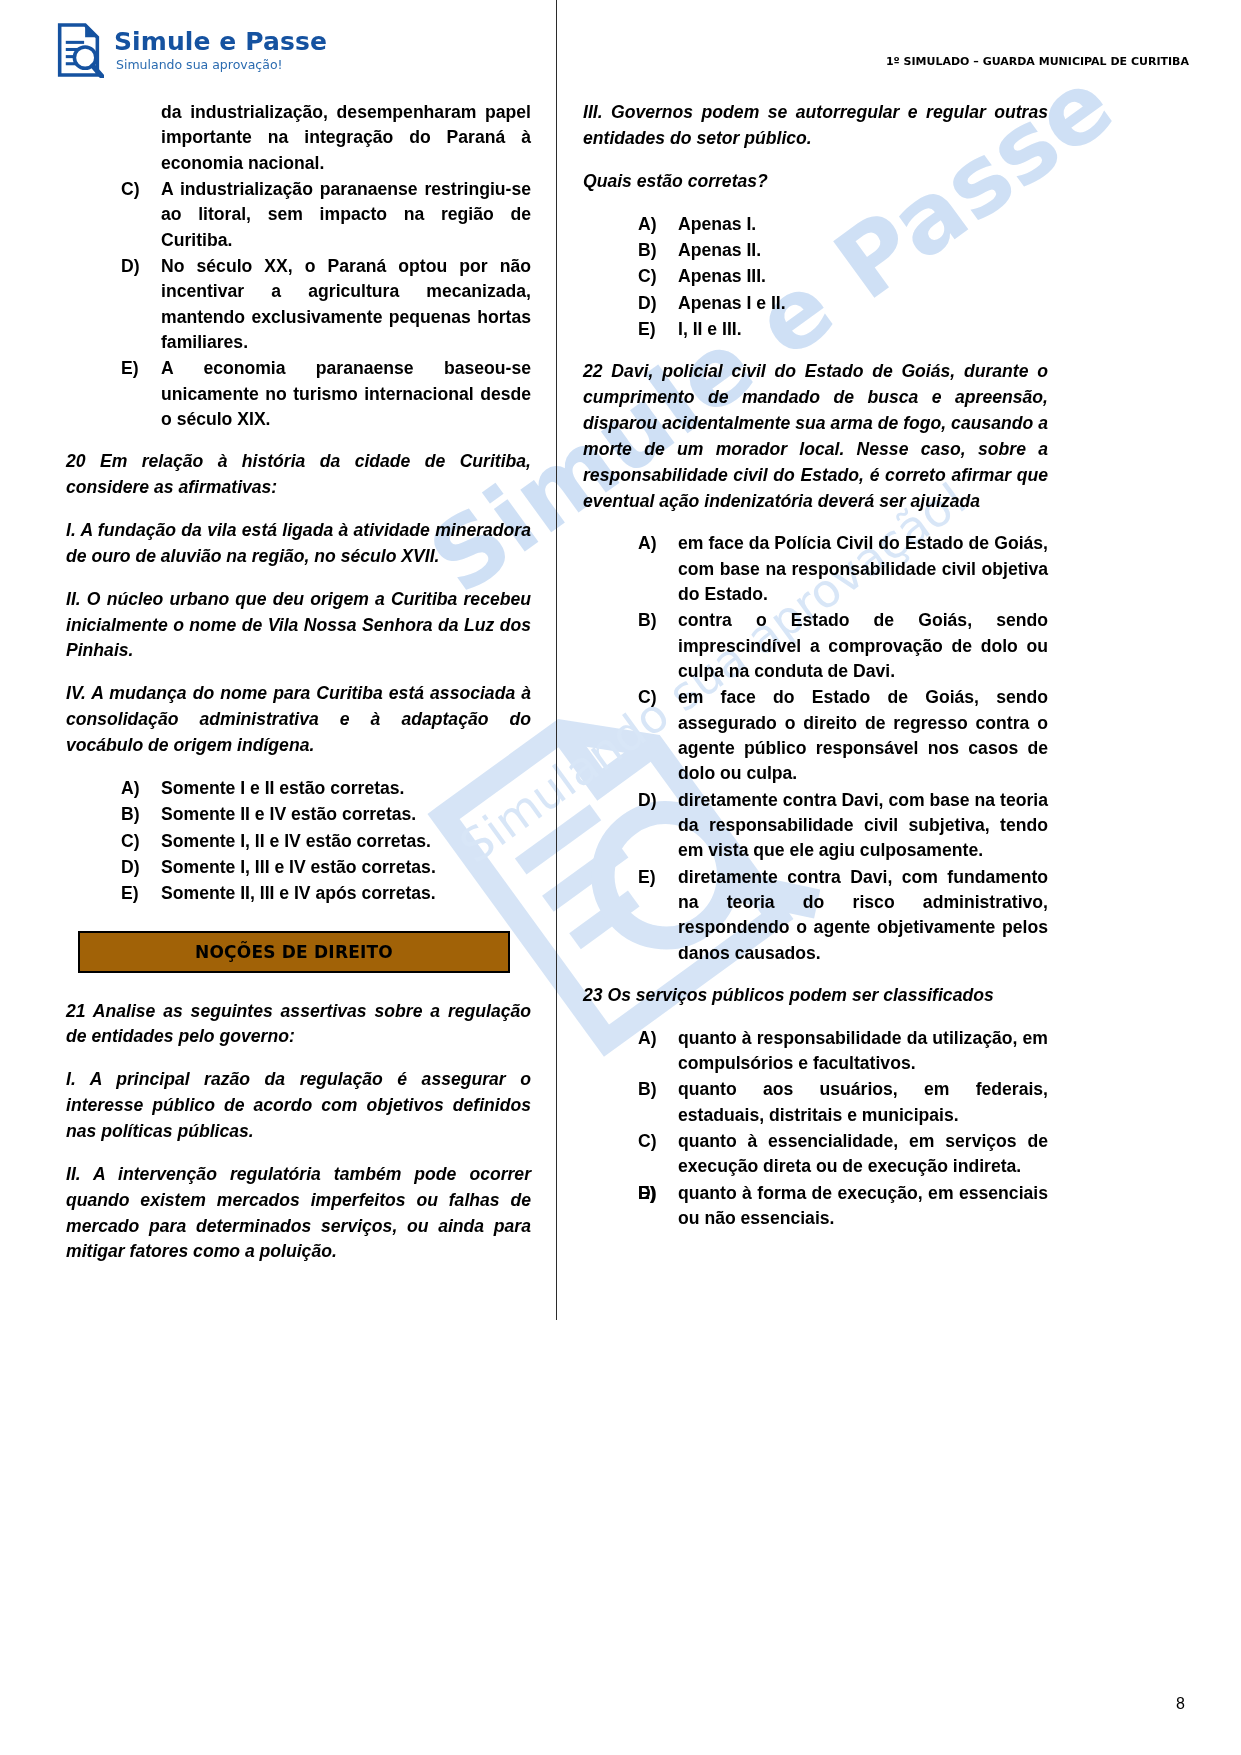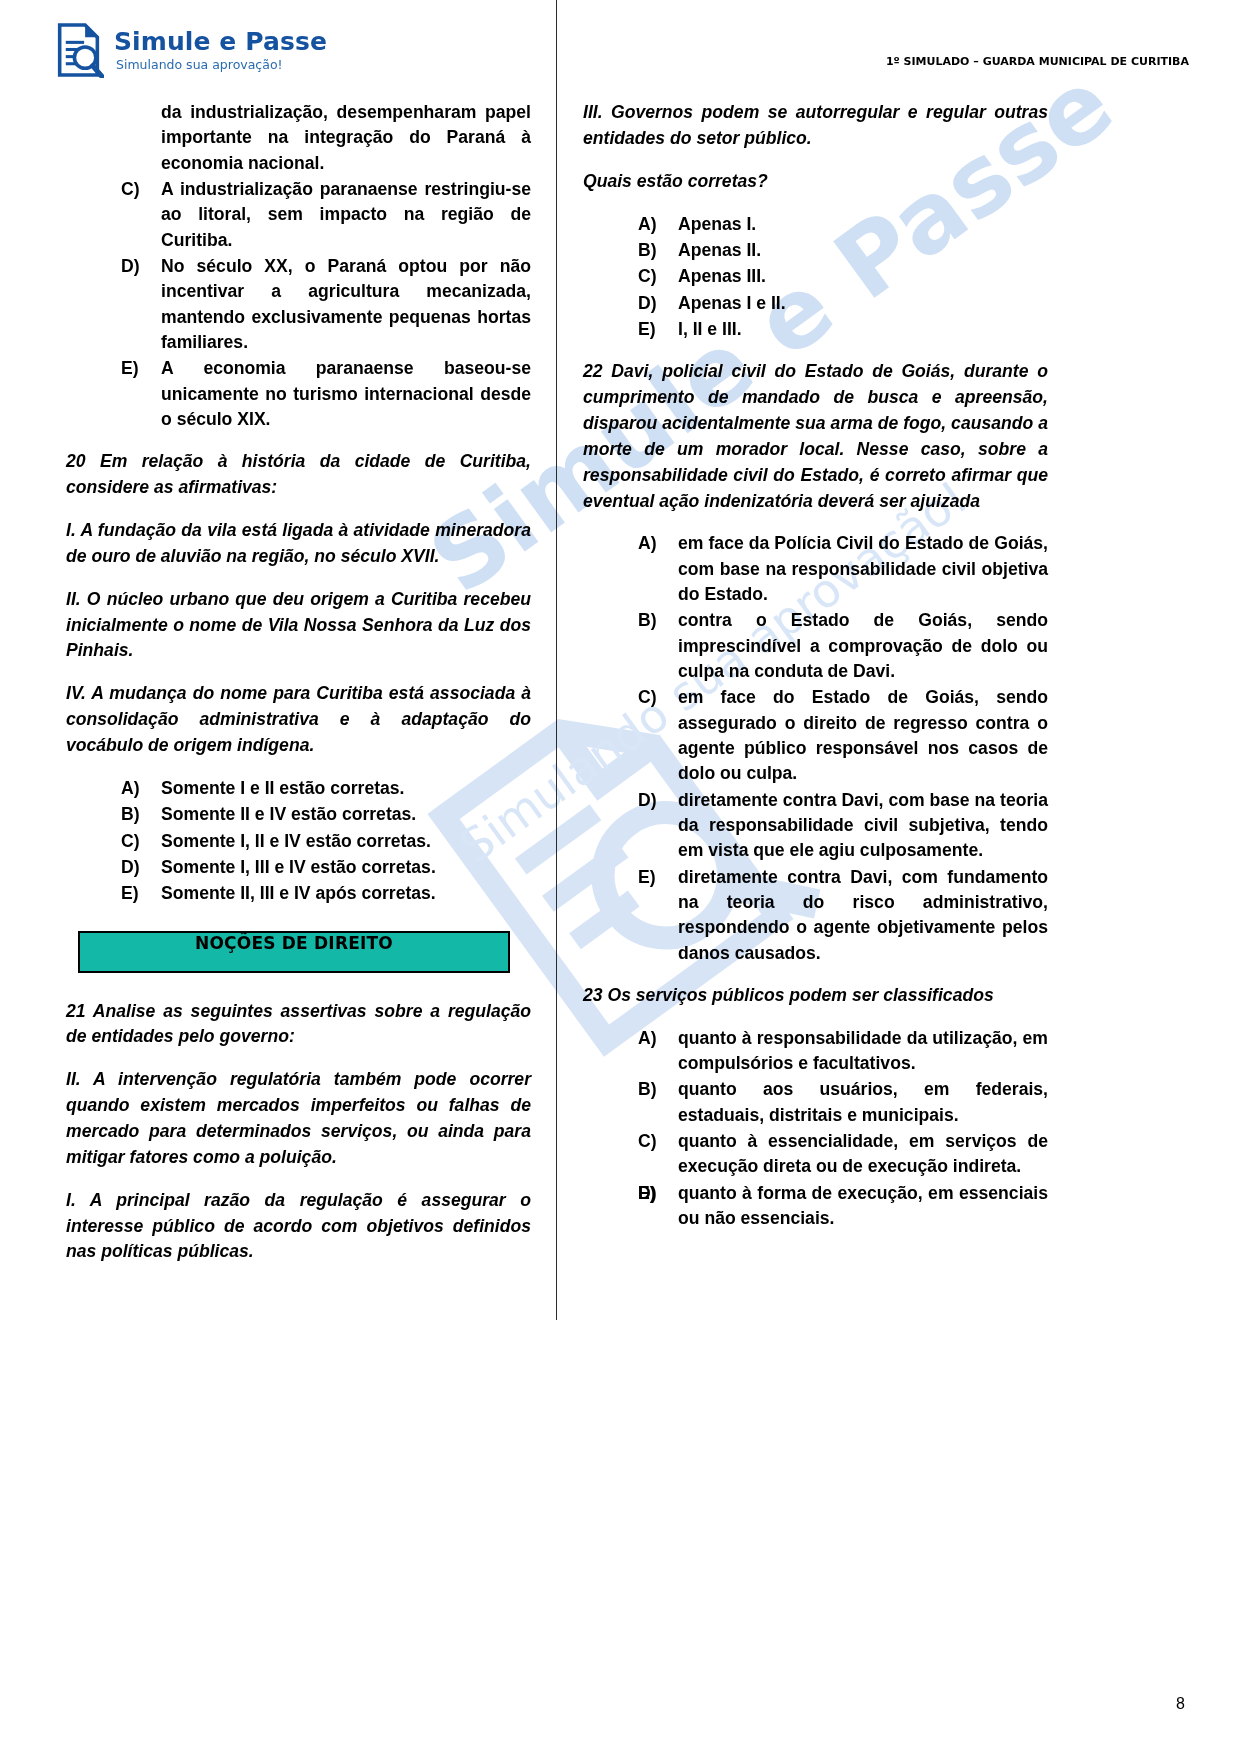--- a/index.html
+++ b/index.html
@@ -179,25 +179,25 @@
 
   
   ol.alts.cont { padding-left: 55px; }
   ol.alts.cont li.noMarker { padding-left: 40px; }
 
   
   .section-banner {
     margin: 24px 0 26px 12px;
     width: 432px;
     height: 42px;
-    background: #14b8a6;
+    background: #a16207;
     border: 2.2px solid #000000;
     box-sizing: border-box;
     display: flex;
-    align-items: flex-start;
+    align-items: center;
     justify-content: center;
   }
   .section-banner span {
     font-family: "DejaVu Sans", sans-serif;
     font-weight: bold;
     font-size: 17px;
     color: #000;
     letter-spacing: .2px;
   }
 
@@ -303,22 +303,22 @@
           <span class="mk">E)</span>
           <span>Somente II, III e IV após corretas.</span>
         </li>
       </ol>
 
       <div class="section-banner">
         <span>NOÇÕES DE DIREITO</span>
       </div>
 
       <p class="stmt">21 Analise as seguintes assertivas sobre a regulação de entidades pelo governo:</p>
+      <p class="stmt">I. A principal razão da regulação é assegurar o interesse público de acordo com objetivos definidos nas políticas públicas.</p>
       <p class="stmt">II. A intervenção regulatória também pode ocorrer quando existem mercados imperfeitos ou falhas de mercado para determinados serviços, ou ainda para mitigar fatores como a poluição.</p>
-      <p class="stmt">I. A principal razão da regulação é assegurar o interesse público de acordo com objetivos definidos nas políticas públicas.</p>
 
     </div>
 
     <div class="col col-right">
 
       <p class="stmt">III. Governos podem se autorregular e regular outras entidades do setor público.</p>
       <p class="stmt">Quais estão corretas?</p>
 
       <ol class="alts nojust">
         <li>

